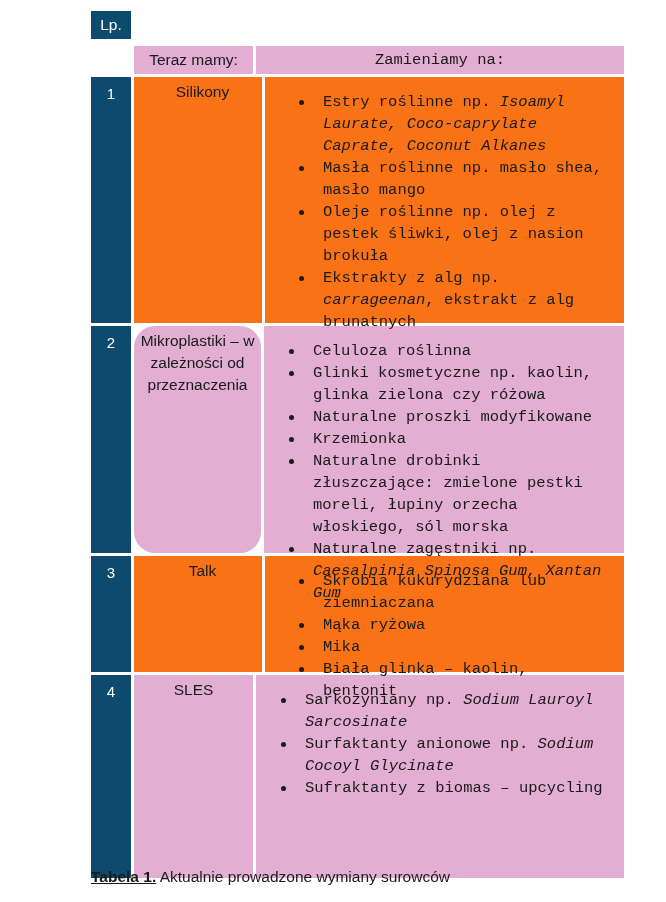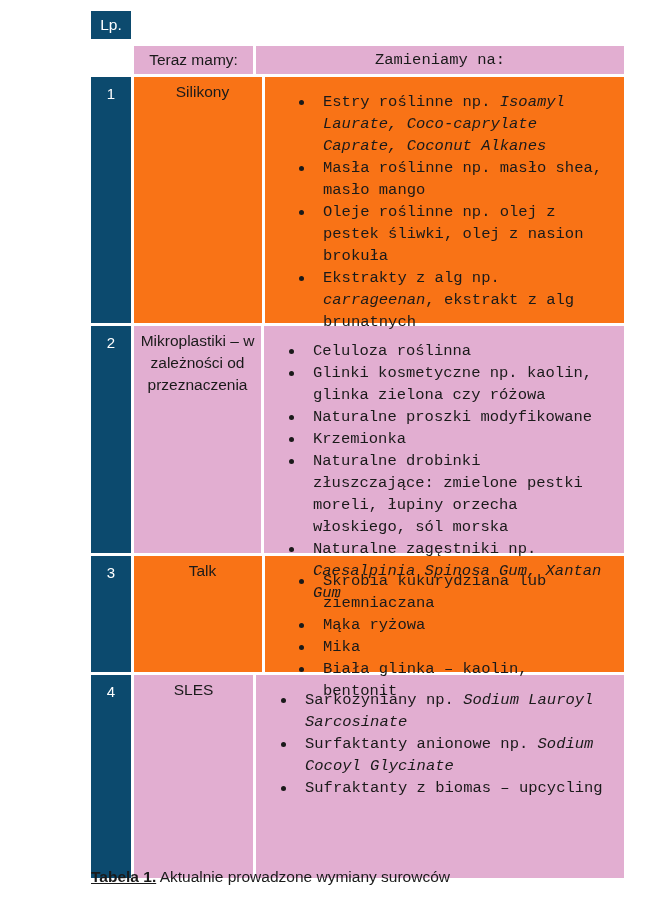--- a/index.html
+++ b/index.html
@@ -40,21 +40,21 @@
           <ul>
             <li><span>Estry roślinne np. </span><i>Isoamyl Laurate, Coco-caprylate Caprate, Coconut Alkanes</i></li>
             <li><span>Masła roślinne np. masło shea, masło mango</span></li>
             <li><span>Oleje roślinne np. olej z pestek śliwki, olej z nasion brokuła</span></li>
             <li><span>Ekstrakty z alg np. </span><i>carrageenan</i><span>, ekstrakt z alg brunatnych</span></li>
           </ul>
         </div>
       </div>
       <div class="row body dark" style="height: 227px;">
         <div class="c1">2</div>
-        <div class="c2" style="padding: 4px 4px 0px;">Mikroplastiki – w zależności od przeznaczenia</div>
+        <div class="c2" style="padding: 4px 4px 0px; border-radius: 21px;">Mikroplastiki – w zależności od przeznaczenia</div>
         <div class="c3">
           <ul>
             <li><span>Celuloza roślinna</span></li>
             <li><span>Glinki kosmetyczne np. kaolin, glinka zielona czy różowa</span></li>
             <li><span>Naturalne proszki modyfikowane</span></li>
             <li><span>Krzemionka</span></li>
             <li><span>Naturalne drobinki złuszczające: zmielone pestki moreli, łupiny orzecha włoskiego, sól morska</span></li>
             <li><span>Naturalne zagęstniki np. </span><i>Caesalpinia Spinosa Gum, Xantan Gum</i></li>
           </ul>
         </div>

